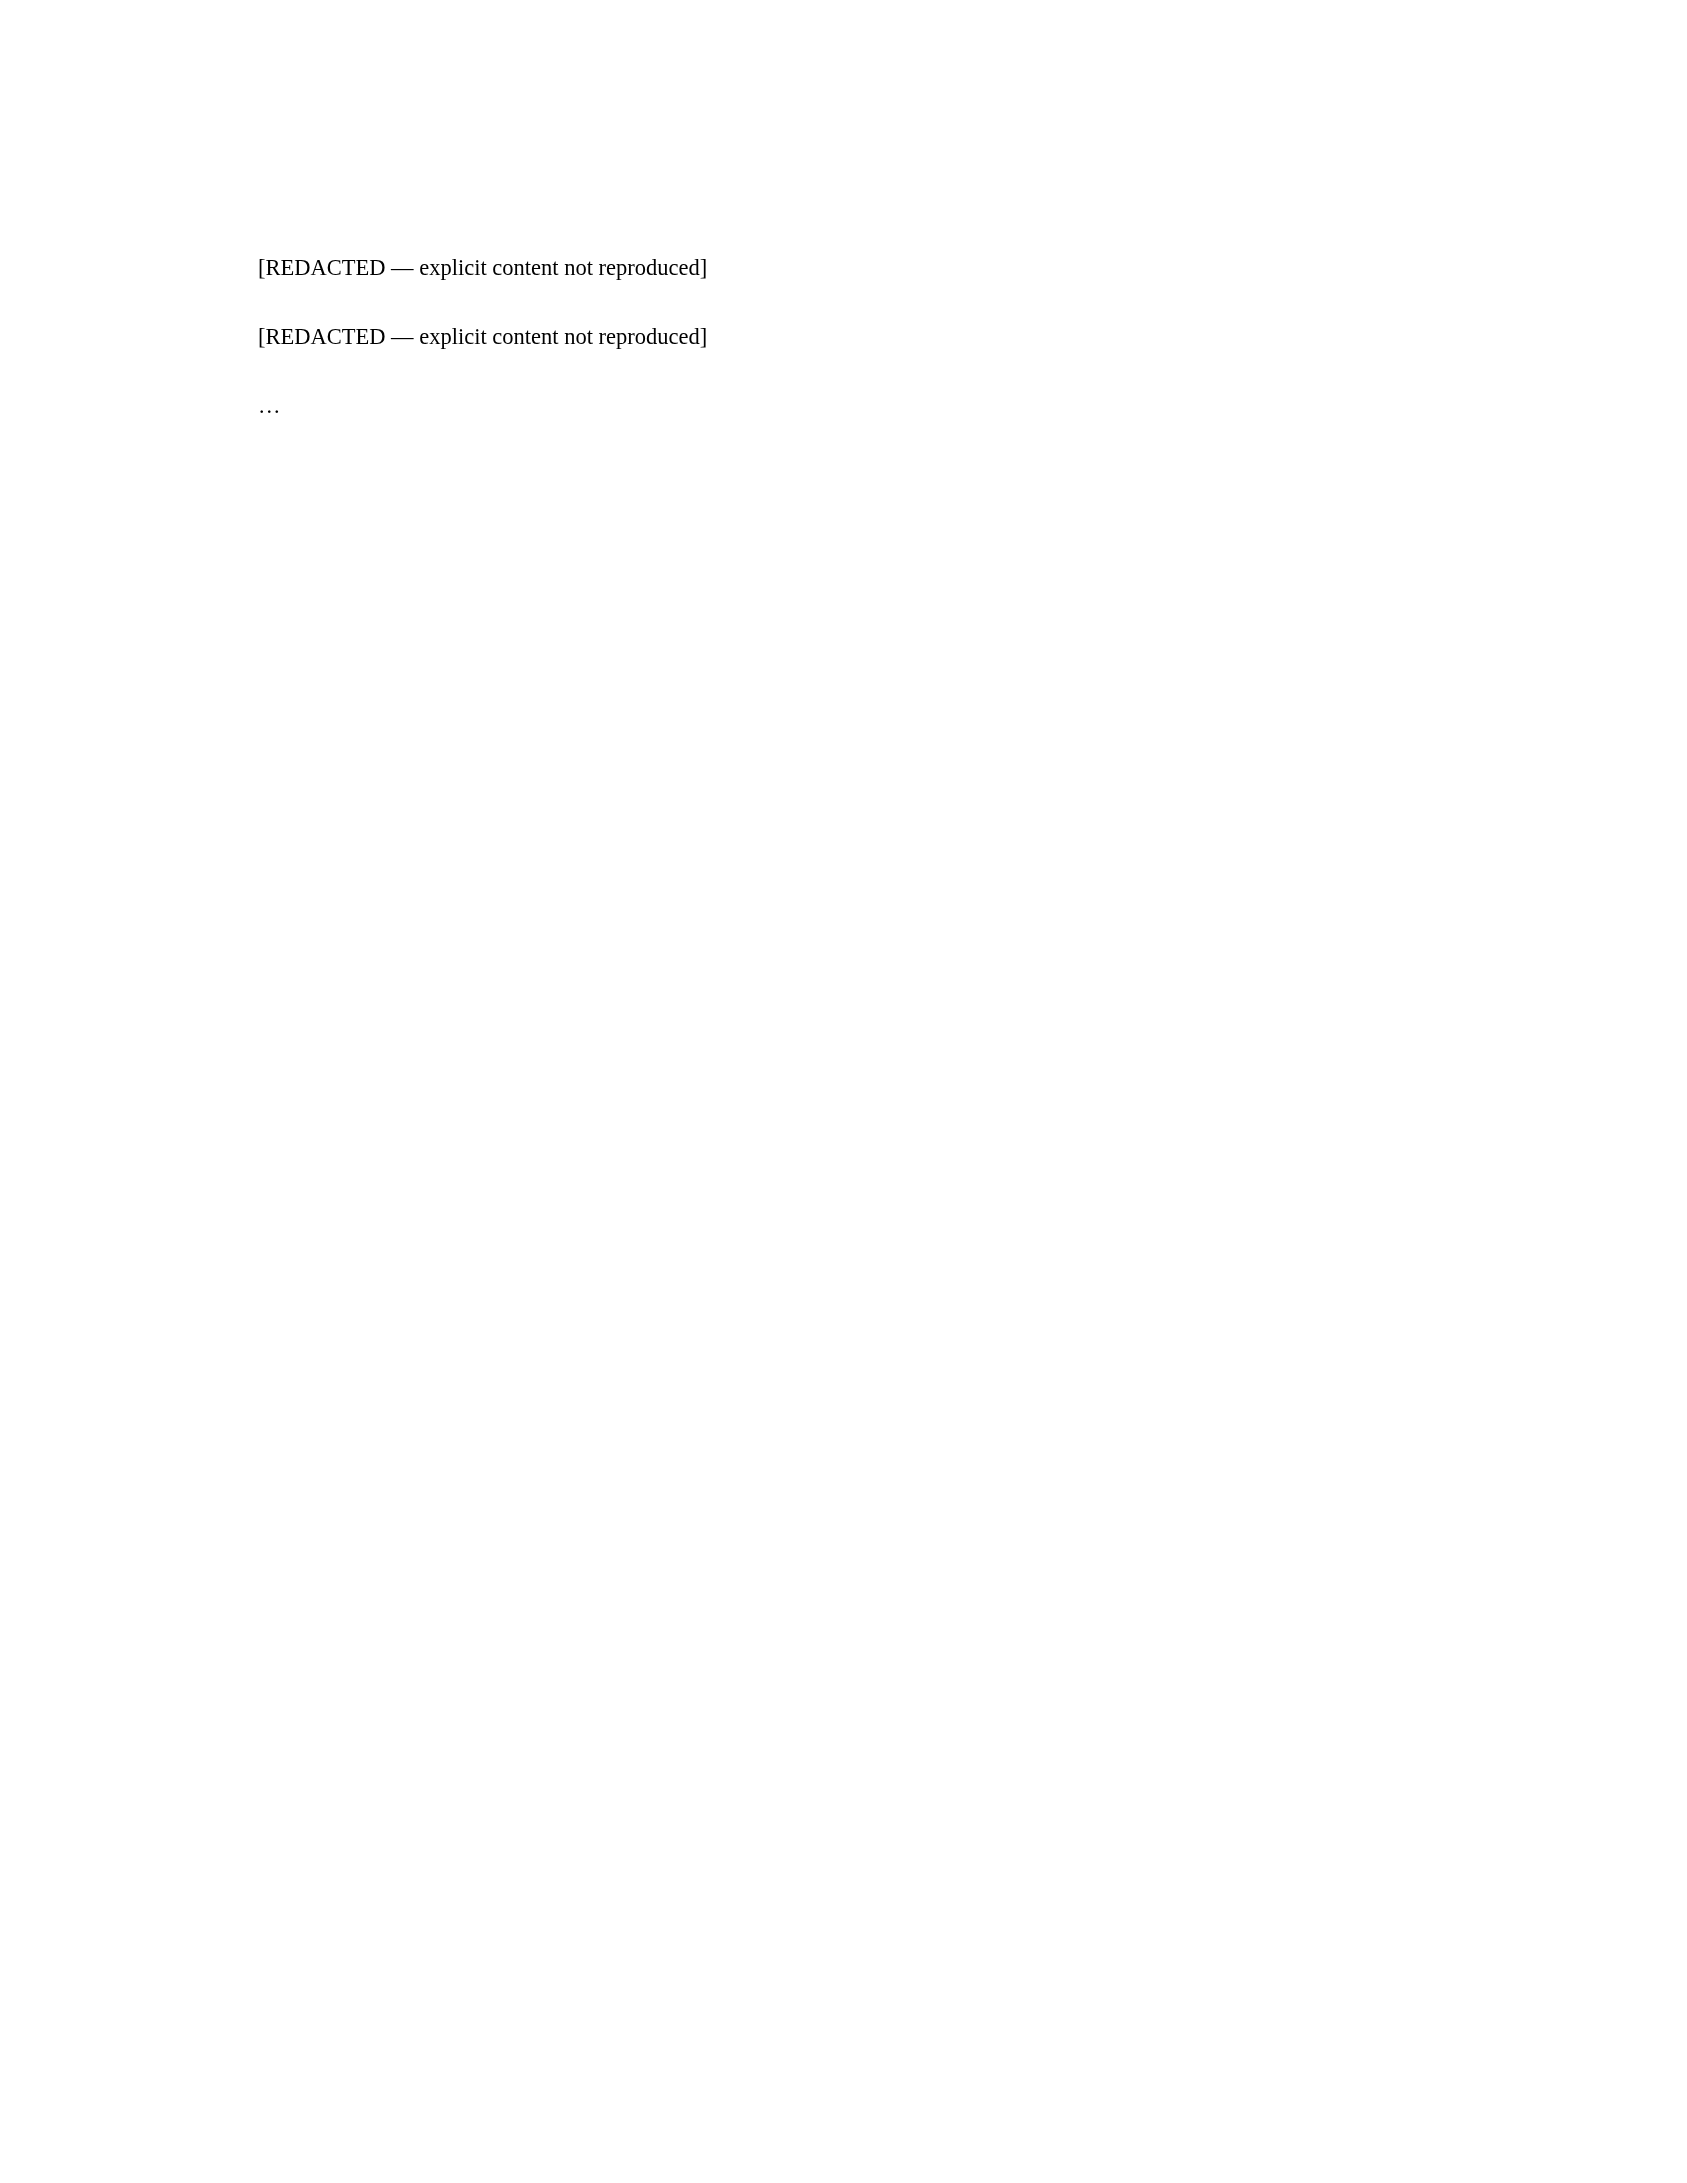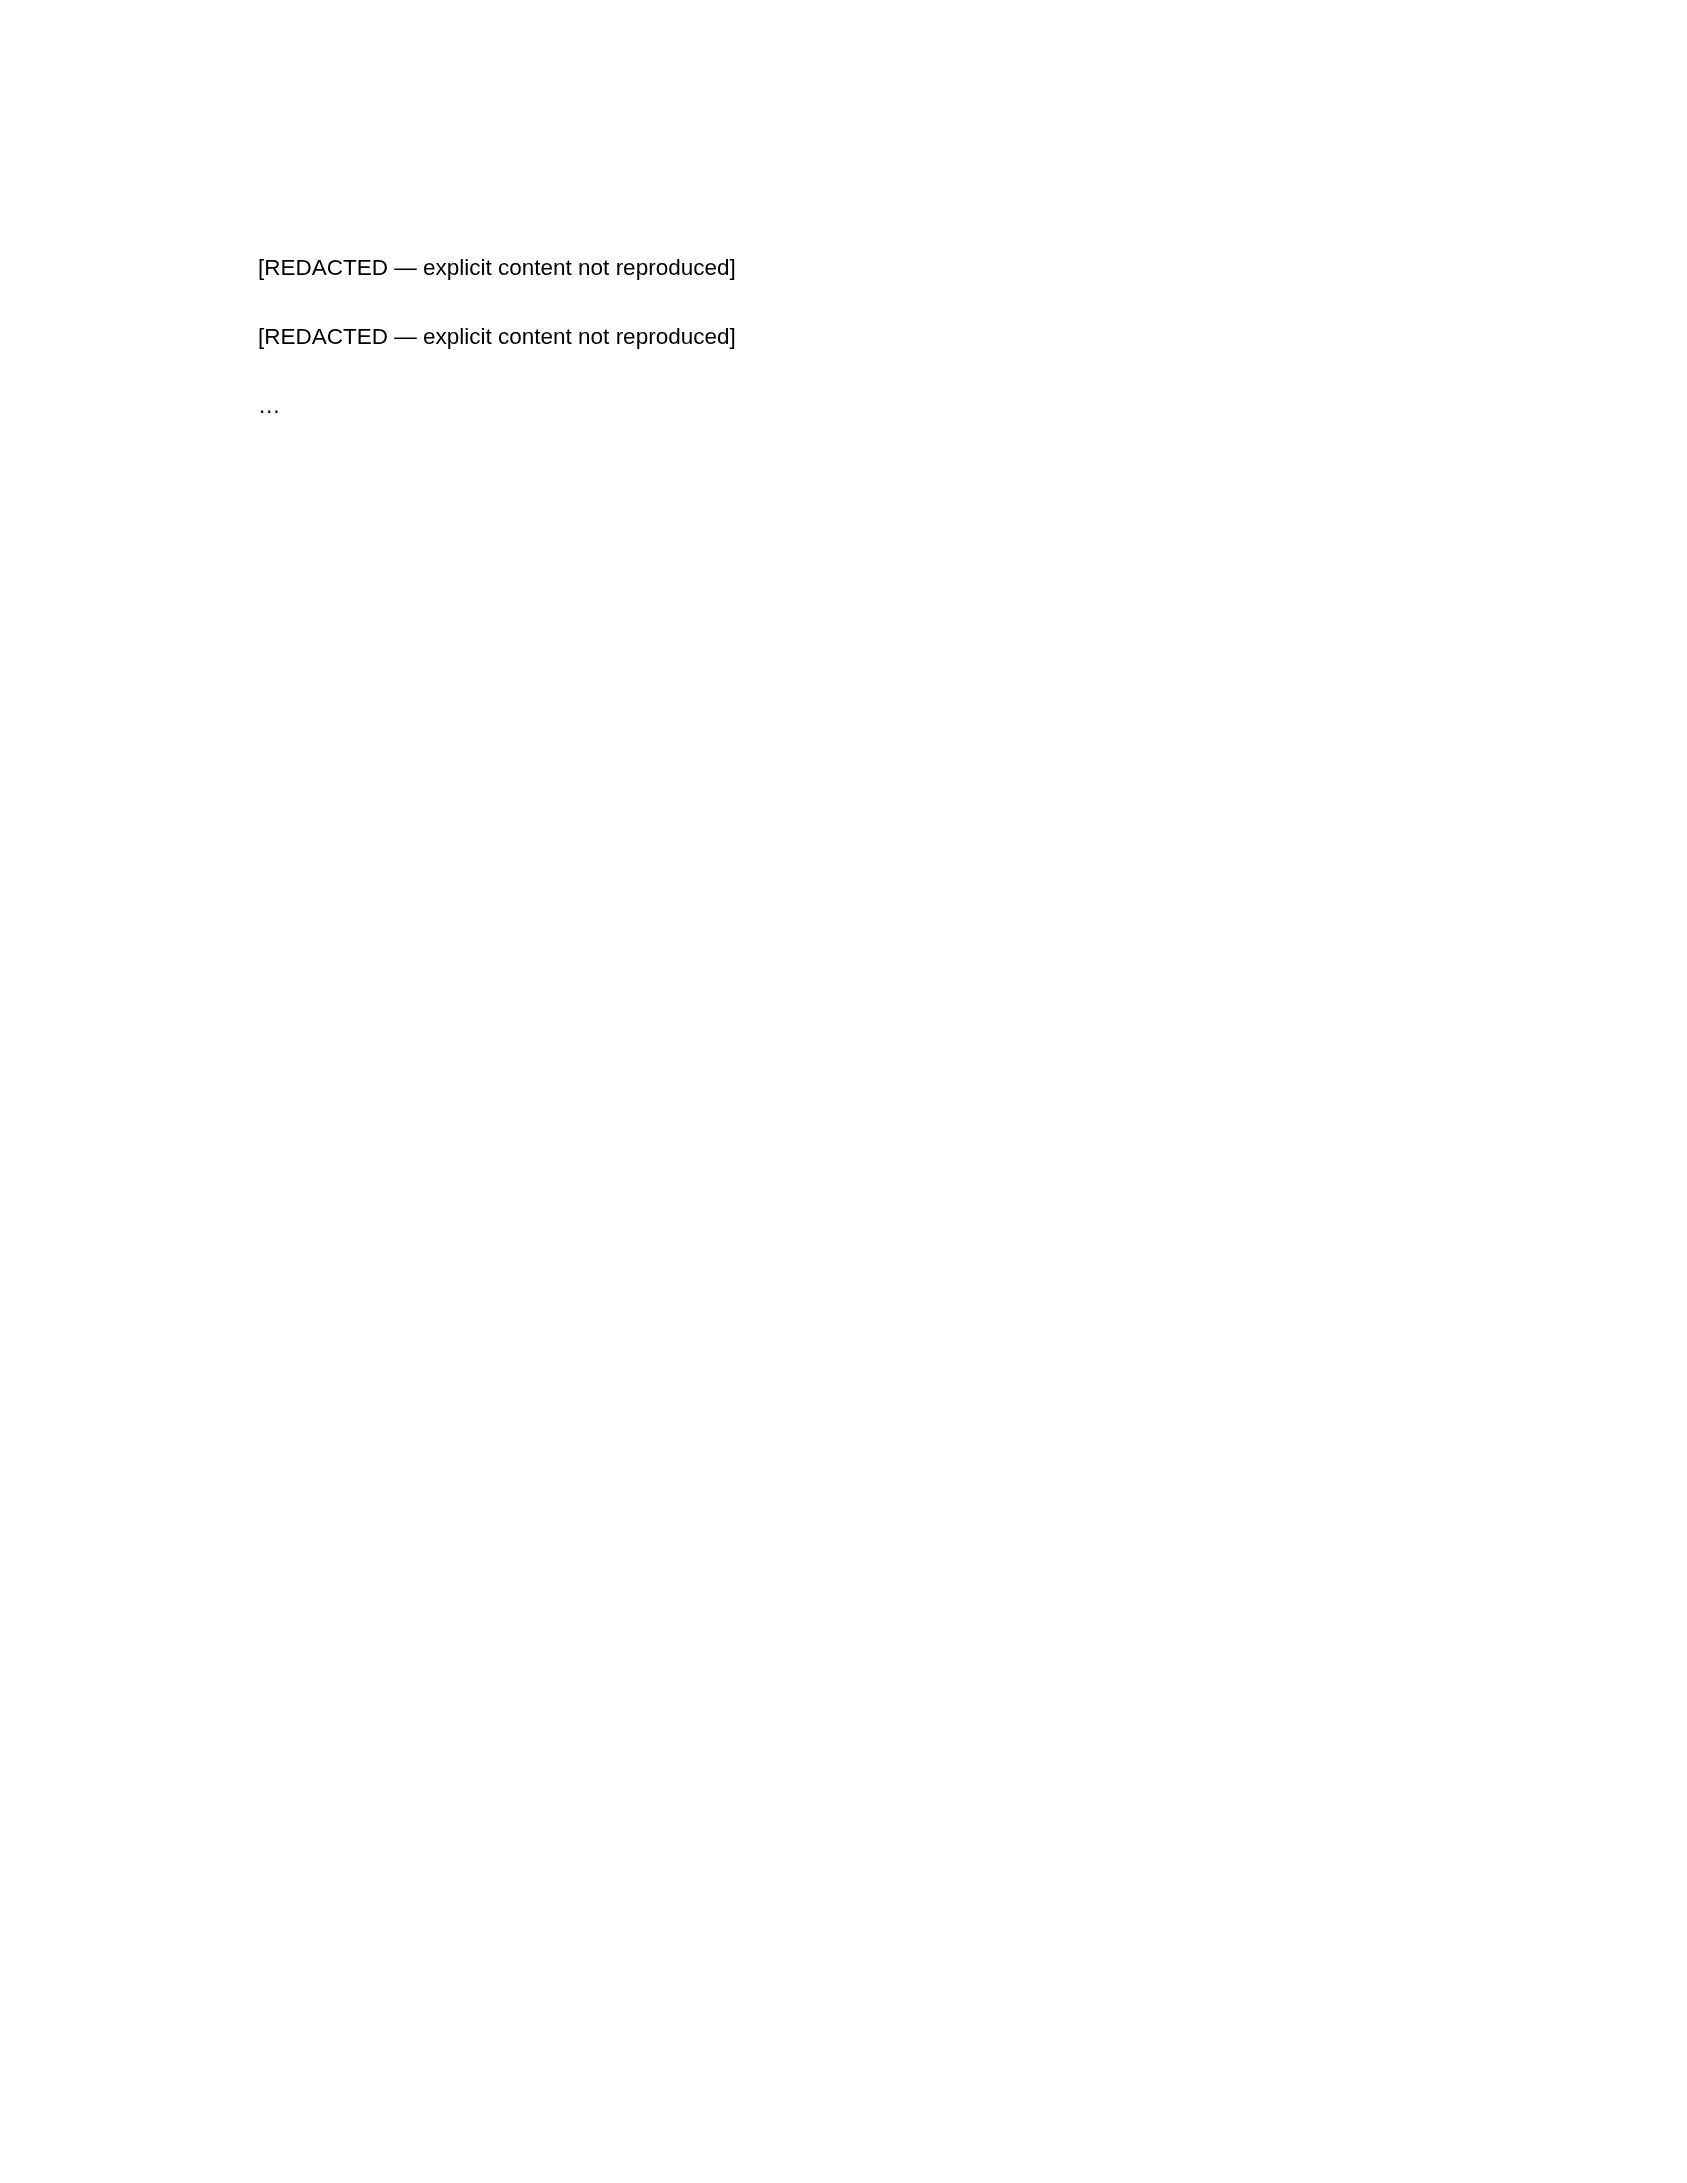--- a/index.html
+++ b/index.html
@@ -1,17 +1,17 @@
 <!DOCTYPE html>
 <html style="font-size:10.6px"><head>
 <meta charset="utf-8">
 <style>
   body { margin:0; background:#fff; font-family:"Liberation Sans", sans-serif; }
   .page { width:1553px; height:2183px; box-sizing:border-box;
-          padding:251px 198px; color:#000; }
+          padding:251px 198px; color:#000;font-family:Liberation Serif, serif; }
   .para { font-size:22.5px; line-height:1.55; text-align:justify;
           text-indent:60px; margin:0 0 34px 0; }
 </style>
 </head>
 <body>
 
 <div class="page">
 
 <p class="para">[REDACTED — explicit content not reproduced]</p>
     <p class="para">[REDACTED — explicit content not reproduced]</p>

